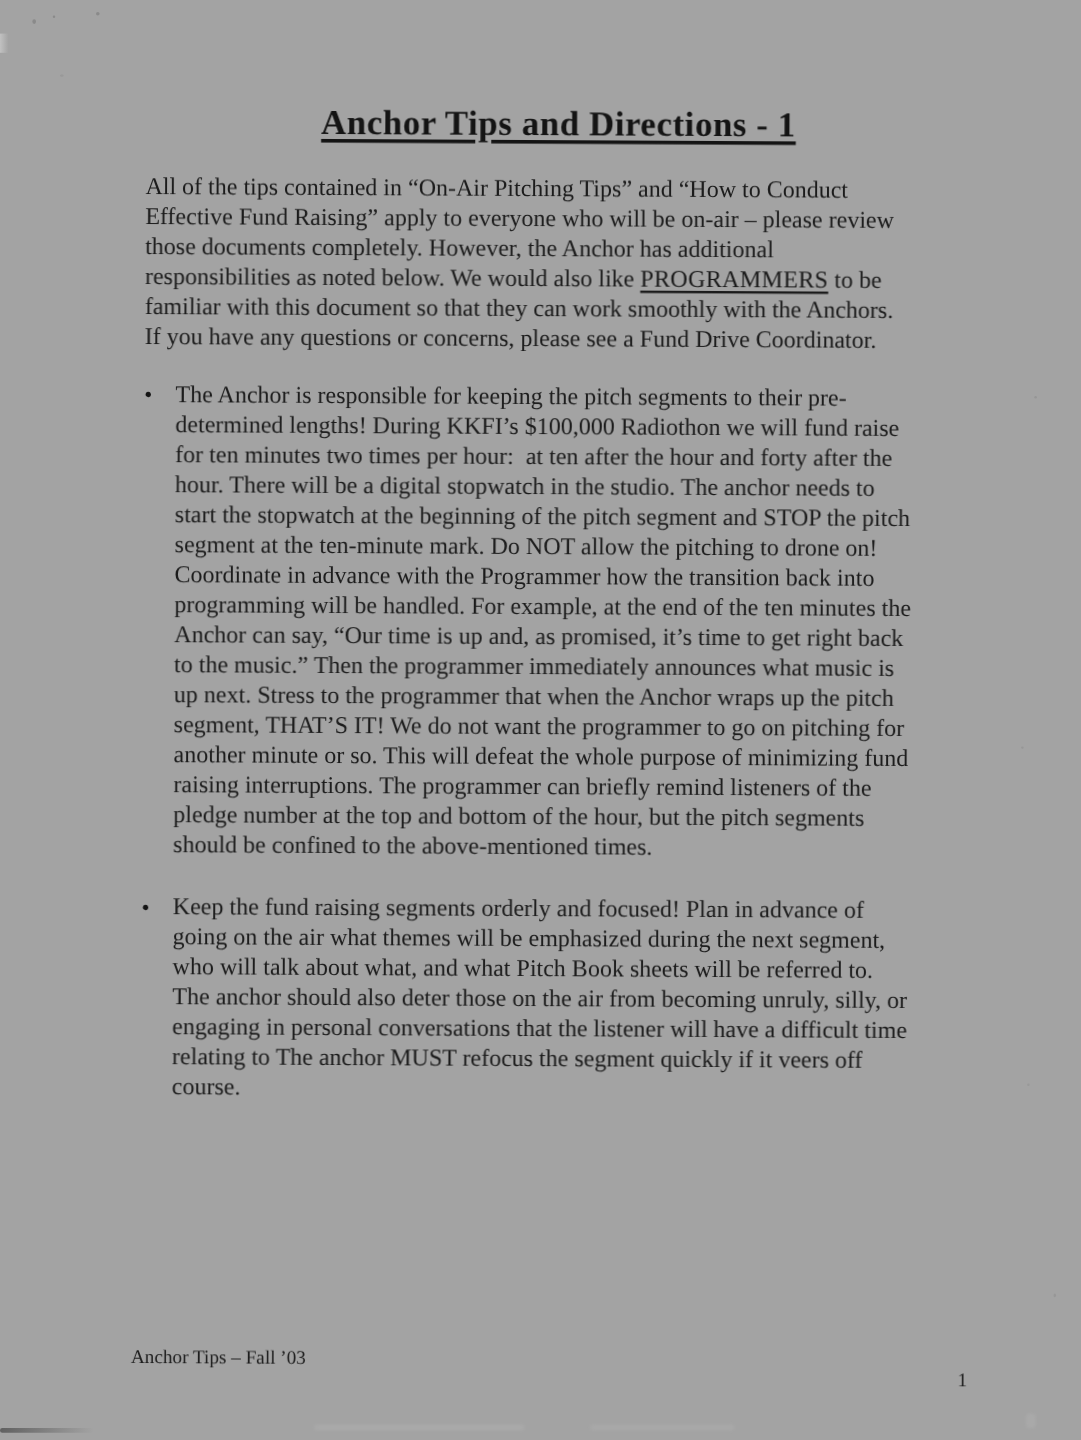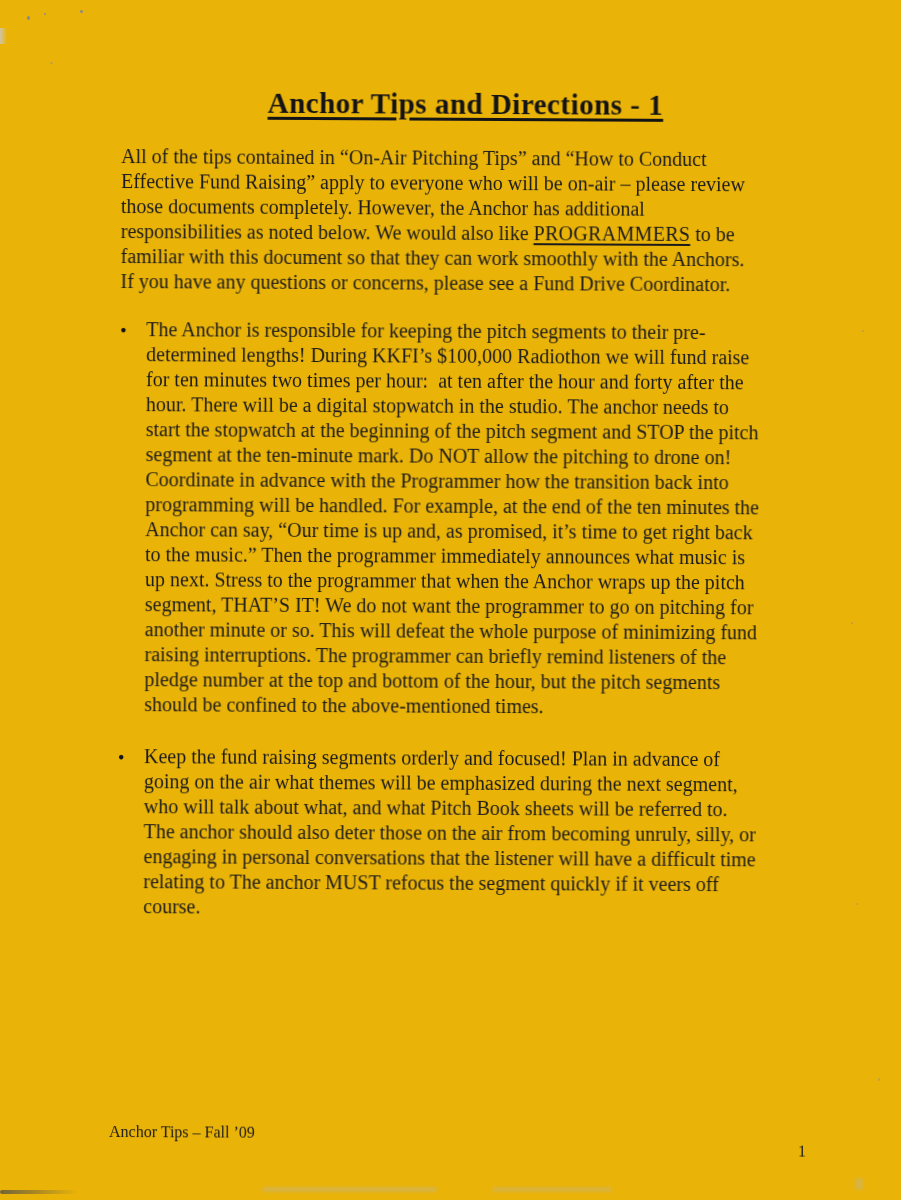--- a/index.html
+++ b/index.html
@@ -1,21 +1,21 @@
 <!DOCTYPE html>
 <html><head>
 <meta charset="utf-8">
 <style>
   html, body { margin: 0; padding: 0; background: #e8e8e8; }
   .page {
     position: relative;
     width: 901px;
     height: 1200px;
     margin: 0 auto;
-    background: #eab308;
+    background: #a3a3a3;
     overflow: hidden;
     font-family: "Liberation Serif", "DejaVu Serif", serif;
     color: #1b1b1b;
   }
   .content {
     position: absolute;
     left: 120px;
     top: 0;
     width: 692px;
     height: 1200px;
@@ -162,21 +162,21 @@
           <div class="line">Keep the fund raising segments orderly and focused! Plan in advance of</div>
           <div class="line">going on the air what themes will be emphasized during the next segment,</div>
           <div class="line">who will talk about what, and what Pitch Book sheets will be referred to.</div>
           <div class="line">The anchor should also deter those on the air from becoming unruly, silly, or</div>
           <div class="line">engaging in personal conversations that the listener will have a difficult time</div>
           <div class="line">relating to The anchor MUST refocus the segment quickly if it veers off</div>
           <div class="line">course.</div>
         </div>
     </div>
 
-    <div class="footer-left">Anchor Tips – Fall ’09</div>
+    <div class="footer-left">Anchor Tips – Fall ’03</div>
     <div class="page-num">1</div>
   </div>
 
   <div class="corner-shadow"></div>
   <div class="speck" style="left:27px; top:16px; width:3px; height:4px;"></div>
   <div class="speck" style="left:44px; top:13px; width:2px; height:2px;"></div>
   <div class="speck" style="left:80px; top:10px; width:3px; height:3px;"></div>
   <div class="speck" style="left:50px; top:62px; width:3px; height:2px; opacity:.4;"></div>
   <div class="speck" style="left:862px; top:330px; width:2px; height:2px; opacity:.5;"></div>
   <div class="speck" style="left:851px; top:622px; width:2px; height:2px; opacity:.45;"></div>

